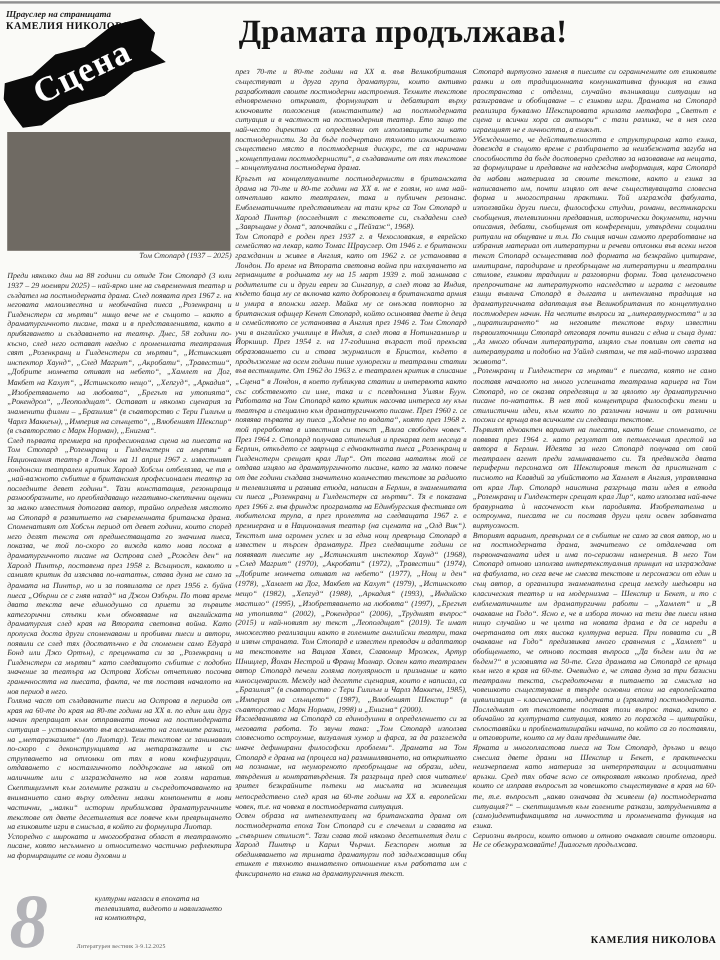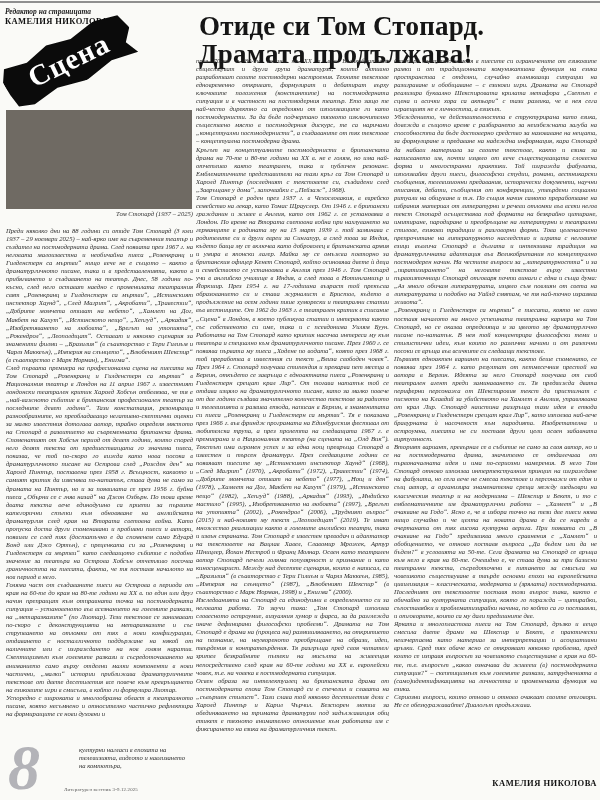--- a/index.html
+++ b/index.html
@@ -43,30 +43,29 @@
   .issue-footer{position:absolute;left:64px;top:787px;font-size:4.8px;letter-spacing:.2px;color:#555;}
   .byline{position:absolute;right:3px;top:778px;width:260px;text-align:right;font-weight:bold;font-size:8.5px;letter-spacing:.5px;color:#111;}
 </style>
 </head>
 <body>
 
 <div class="page">
   <div class="top-rule"></div>
 
   <div class="editor-block">
-    <div class="editor-role">Редактор на страницата</div>
+    <div class="editor-role">Щрауслер на страницата</div>
     <div class="editor-name">КАМЕЛИЯ НИКОЛОВА</div>
   </div>
 
   <div class="scena">
     <span>Сцена</span>
   </div>
 
   <div class="headline">
-    <div>Отиде си Том Стопард.</div>
     <div>Драмата продължава!</div>
   </div>
 
   <div class="photo"></div>
   <div class="caption">Том Стопард (1937 – 2025)</div>
 
   <div class="col col-left">
       <p>Преди няколко дни на 88 години си отиде Том Стопард (3 юли 1937 – 29 ноември 2025) – най-ярко име на съвременния театър и създател на постмодерната драма. След появата през 1967 г. на неговата малоизвестна и необичайна пиеса „Розенкранц и Гилденстерн са мъртви“ нищо вече не е същото – както в драматургичното писане, така и в представленията, както в прибягването и създаването на театър. Днес, 58 години по-късно, след него остават наедно с променилата театралния свят „Розенкранц и Гилденстерн са мъртви“, „Истинският инспектор Хаунд“, „След Магрит“, „Акробати“, „Травестии“, „Добрите момчета отиват на небето“, „Хамлет на Дог, Макбет на Кахут“, „Истинското нещо“, „Хепгуд“, „Аркадия“, „Изобретяването на любовта“, „Брегът на утопията“, „Рокендрол“, „Леополдщат“. Остават и няколко сценария за знаменити филми – „Бразилия“ (в съавторство с Тери Гилиъм и Чарлз Маккеън), „Империя на слънцето“, „Влюбеният Шекспир“ (в съавторство с Марк Норман), „Енигма“.</p>
       <p>След първата премиера на професионална сцена на пиесата на Том Стопард „Розенкранц и Гилденстерн са мъртви“ в Националния театър в Лондон на 11 април 1967 г. известният лондонски театрален критик Харолд Хобсън отбелязва, че тя е „най-важното събитие в британския професионален театър за последните девет години“. Тази констатация, резонираща разнообразните, но преобладаващо негативно-скептични оценки за малко известния дотогава автор, трайно определя мястото на Стопард в развитието на съвременната британска драма. Споменатият от Хобсън период от девет години, които според него делят текста от предшестващата го значима пиеса, показва, че той по-скоро го вижда като нова посока в драматургичното писане на Острова след „Рожден ден“ на Харолд Пинтър, поставена през 1958 г. Всъщност, каквото и самият критик да изяснява по-нататък, става дума не само за драмата на Пинтър, но и за появилата се през 1956 г. буйна пиеса „Обърни се с гняв назад“ на Джон Озбърн. По това време двата текста вече единодушно са приети за първите категорични стъпки към обновяване на английската драматургия след края на Втората световна война. Като пропуска доста други споменавани и пробивни пиеси и автори, появили се след тях (достатъчно е да споменем само Едуард Бонд или Джо Ортън), с преценката си за „Розенкранц и Гилденстерн са мъртви“ като следващото събитие с подобно значение за театъра на Острова Хобсън отчетливо посочва граничността на пиесата, факта, че тя поставя началото на нов период в него.</p>
       <p>Голяма част от създаваните пиеси на Острова в периода от края на 60-те до края на 80-те години на XX в. по един или друг начин препращат към отправната точка на постмодерната ситуация – установеното във всезнанието на големите разкази, на „метаразказите“ (по Лиотар). Тези текстове се занимават по-скоро с деконструкцията на метаразказите и със струпването на отломки от тях в нови конфигурации, отдаването с носталгичното поддържане на някой от наличните или с изграждането на нов голям наратив. Скептицизмът към големите разкази и съсредоточаването на вниманието само върху отделни малки компоненти в нови частични, „малки“ истории приближава драматургичните текстове от двете десетилетия все повече към превръщането на езиковите игри в смисъла, в който ги формулира Лиотар.</p>

